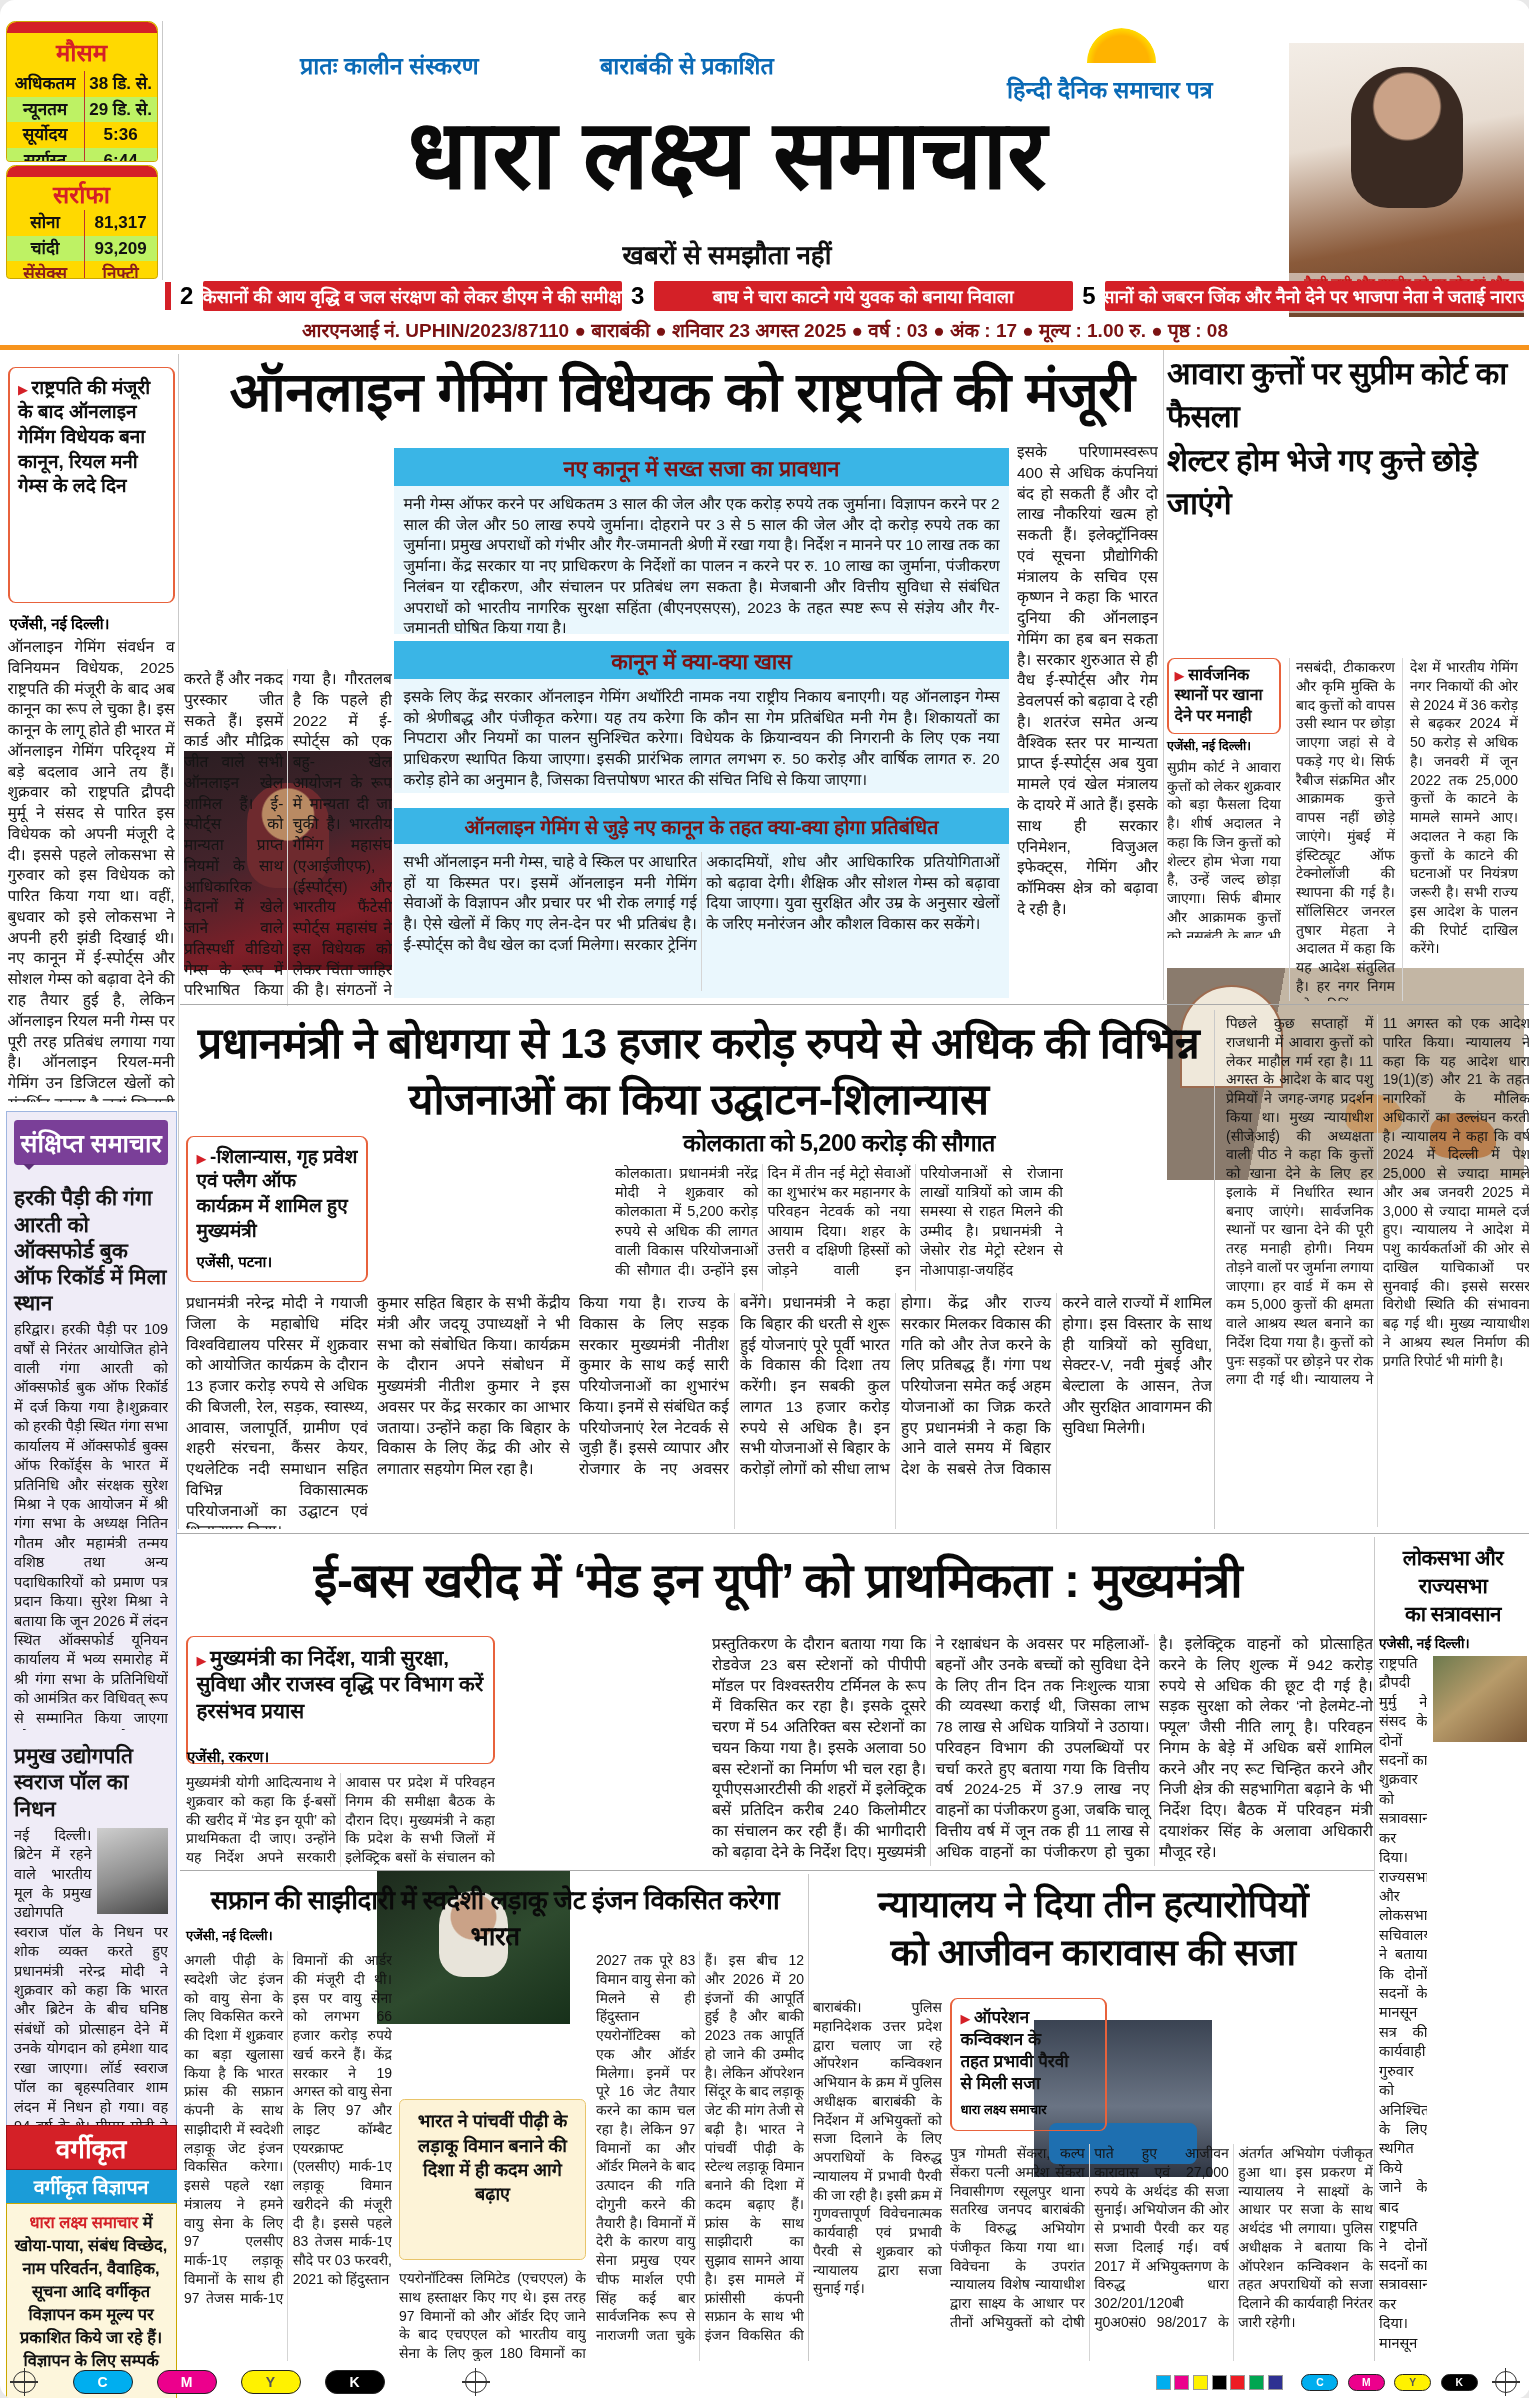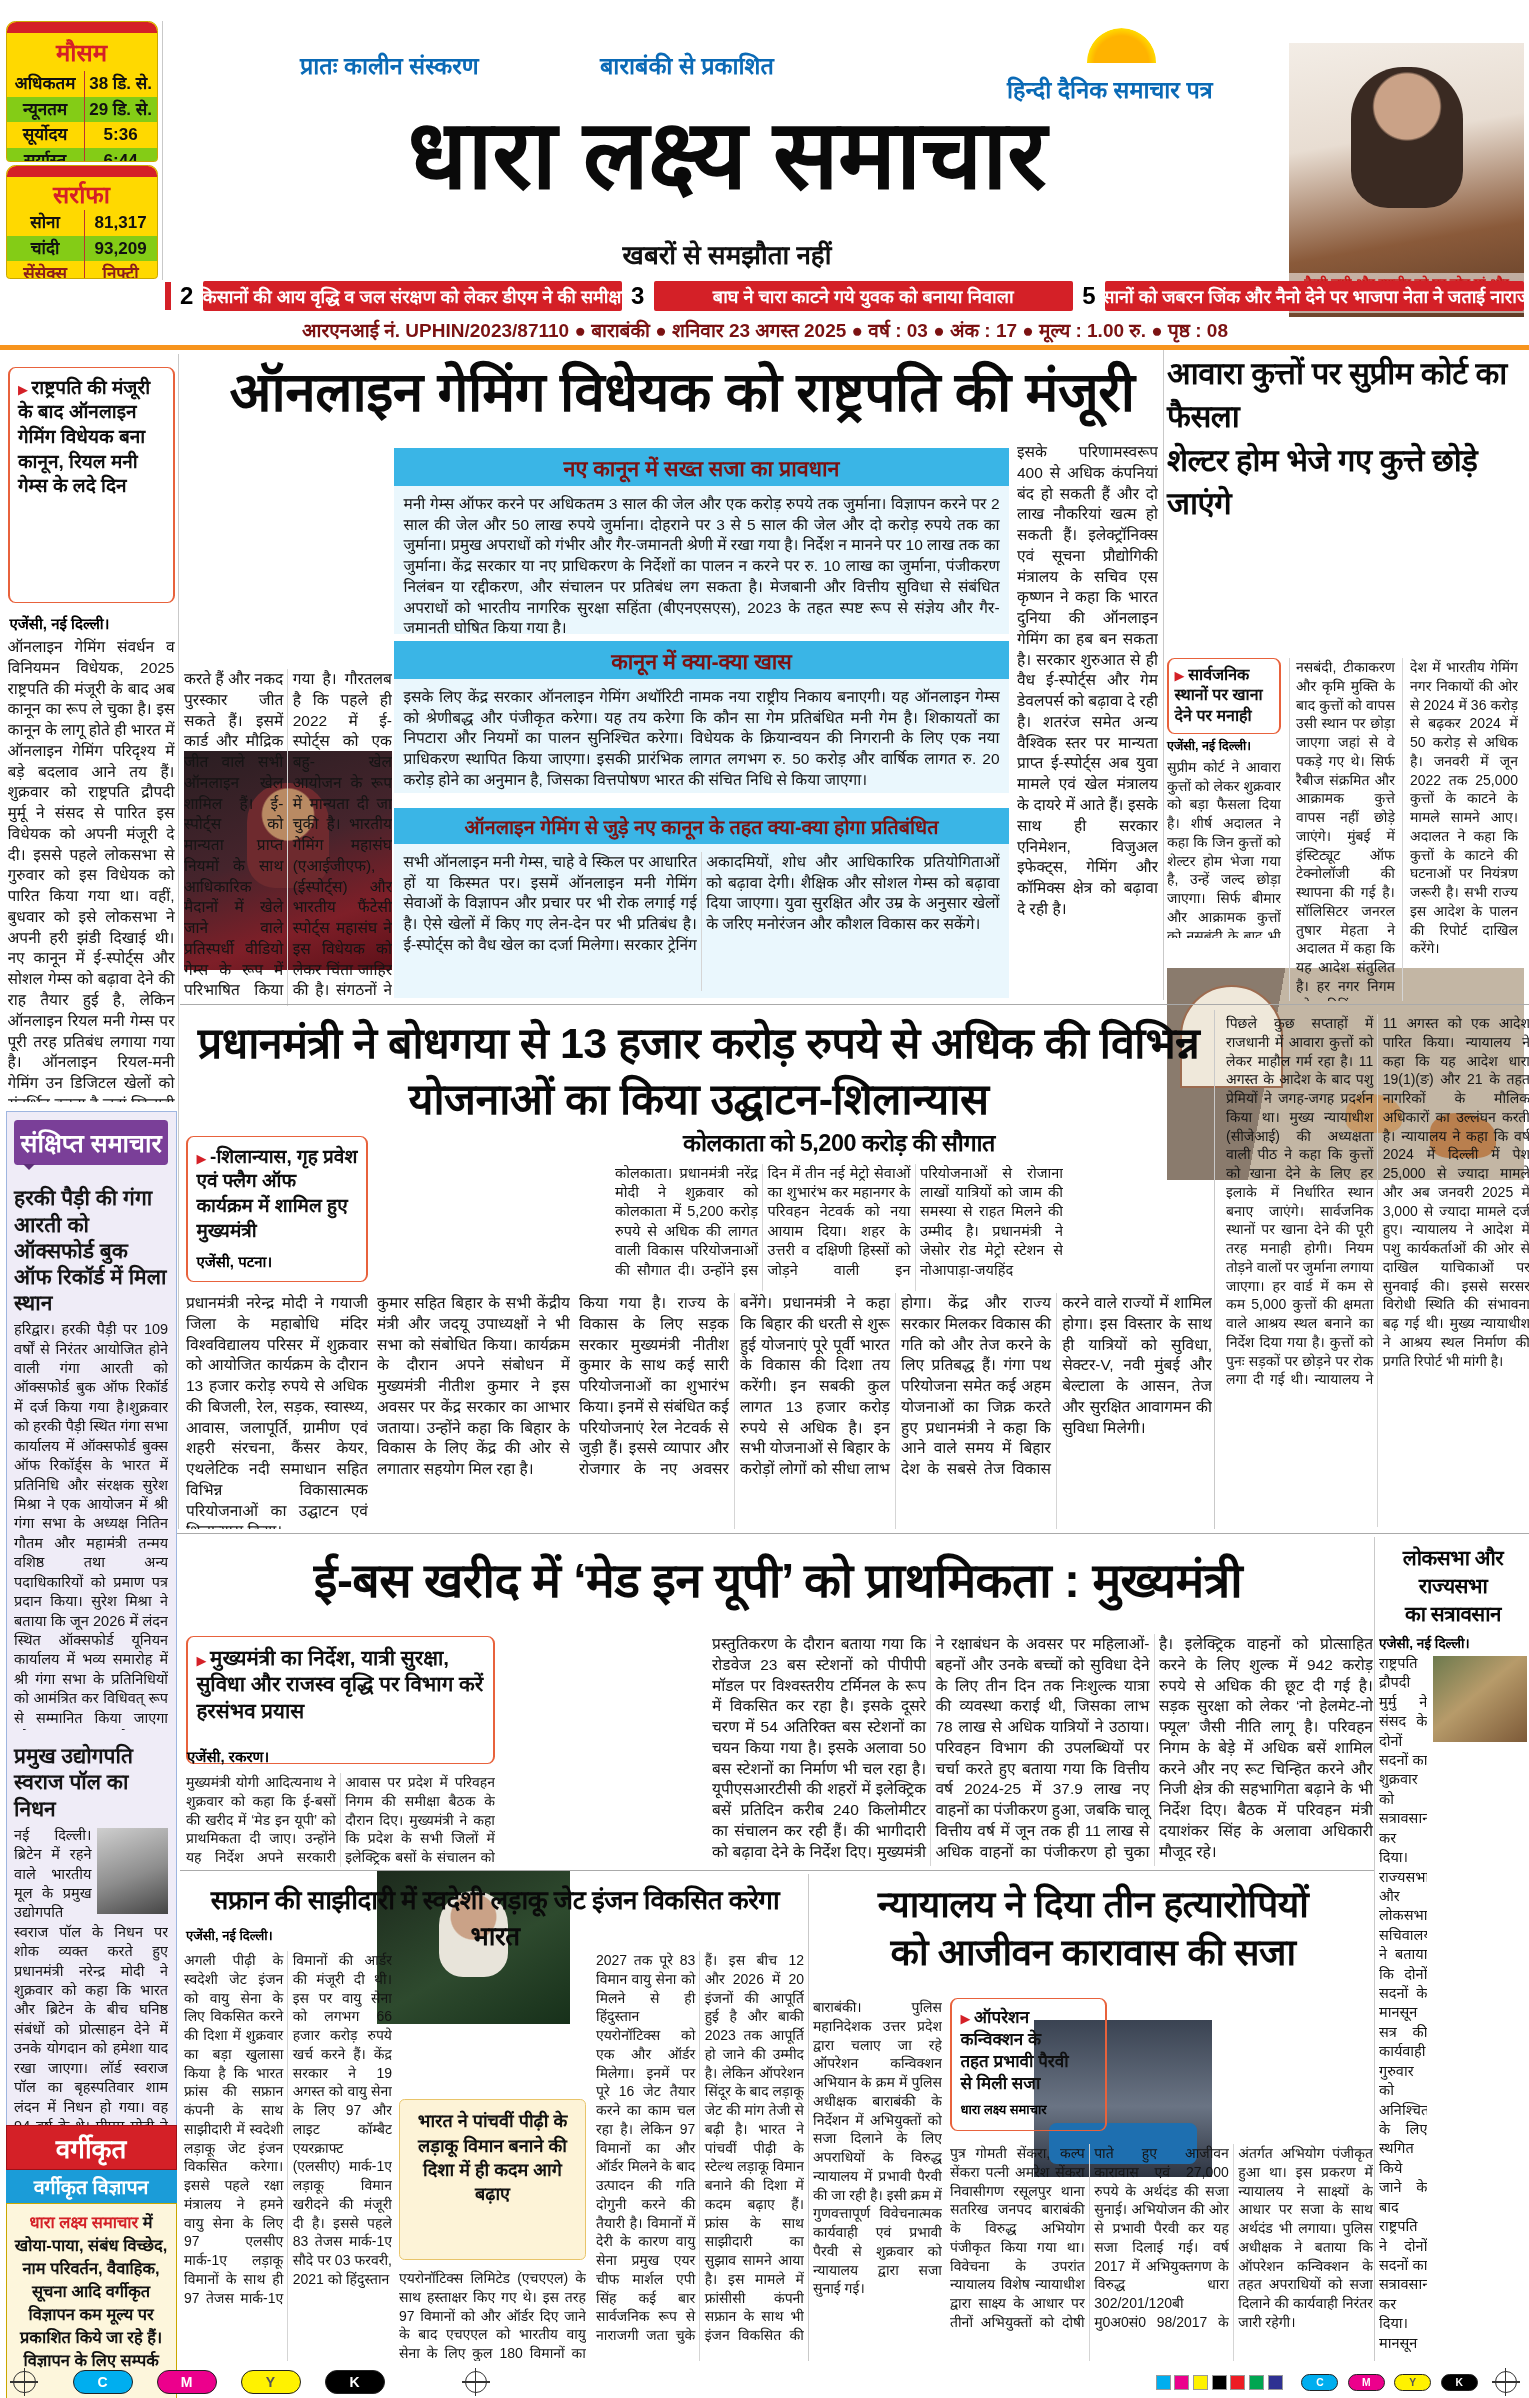--- a/index.html
+++ b/index.html
@@ -1,20 +1,20 @@
 <!DOCTYPE html>
 <html style="font-size:15px"><head>
 <meta charset="utf-8">
 <style>
   * { margin:0; padding:0; box-sizing:border-box; }
   html,body { background:#e9e9e9; }
   .page {
     position:relative; width:1530px; height:2399px; background:#fff;
     font-family:"Liberation Sans","DejaVu Sans",sans-serif; color:#111;
-    margin:0 auto; overflow:hidden;
+    margin:0 auto; overflow:hidden;border-radius:15px;
   }
   .abs { position:absolute; }
   .just { text-align:justify; }
   .body-txt { font-size:15.5px; line-height:1.34; color:#141414; overflow:hidden; }
   .cols2 { column-count:2; column-gap:9.4px; column-rule:0.9px solid #d5d5d5; }
   .cols3 { column-count:3; column-gap:9.4px; column-rule:0.9px solid #d5d5d5; }
   .cols4 { column-count:4; column-gap:11.2px; column-rule:0.9px solid #d5d5d5; }
   .byline { font-weight:bold; font-size:15px; color:#000; }
   .vrule { width:0.9px; background:#c9c9c9; }
   .hrule { height:0.9px; background:#aaa; }
@@ -23,21 +23,21 @@
   .deck-text { font-weight:bold; font-size:19px; line-height:1.3; color:#101010; }
   .cyanbox .strip { background:#3ab5e6; color:#7b1212; font-weight:bold; text-align:center; padding:4.7px 3.7px; font-size:21.5px; }
   .cyanbox .cbody { background:#eaf7fd; padding:7.5px 9.4px; }
   .photo { background:#b9a893; position:relative; overflow:hidden; }
   .stats-card { background:#ffd900; border:0.9px solid #caa700; border-radius:9.4px 9.4px 3.7px 3.7px; overflow:hidden; }
   .stats-cap { height:11.2px; background:#d42027; border-radius:9.4px 9.4px 0 0; }
   .stats-title { color:#d42027; font-weight:bold; font-size:24px; text-align:center; padding:1.9px 0 3.7px; }
   .stats-row { display:flex; font-weight:bold; font-size:17px; line-height:1.5; }
   .stats-row .lb { width:52%; text-align:center; border-right:1.9px solid #b33; }
   .stats-row .vl { width:48%; text-align:center; }
-  .row-w { background:#84cc16; }
+  .row-w { background:#bef264; }
   .headline { font-weight:900; color:#0a0a0a; letter-spacing:-0.5px; }
   .purple-head { background:#7a3f98; color:#fff; font-weight:bold; font-size:25px; text-align:center; padding:5.6px 3.7px; border-radius:3.7px; position:relative; }
   .purple-head:after { content:""; position:absolute; left:9.4px; bottom:-11.2px; border:6.6px solid transparent; border-top-color:#5d2f78; }
   .brief-title { font-weight:bold; font-size:21px; line-height:1.25; margin:13px 0 3.7px; color:#141414; }
   .sidebar { background:#efecf7; border:1.4px solid #9fb6e0; padding:7.5px; overflow:hidden; }
   .teaser-num { font-weight:900; font-size:24px; color:#000; padding:0 5.6px; }
   .teaser-box { background:#d42027; color:#fff; font-weight:bold; font-size:18px; display:flex; align-items:center; justify-content:center; flex:1; height:30px; border-radius:1.9px; padding:0 7.5px; white-space:nowrap; overflow:hidden; }
   .pill { display:inline-flex; align-items:center; justify-content:center; width:60px; height:24px; border:1.9px solid #222; border-radius:13px; color:#fff; font-weight:bold; font-size:14px; margin-right:24px; }
   .pill-s { width:37px; height:17px; font-size:10.3px; margin-right:9.4px; border-width:1.4px; }
   .reg-mark { width:22.5px; height:22.5px; border:1.9px solid #333; border-radius:50%; position:relative; display:inline-block; }

